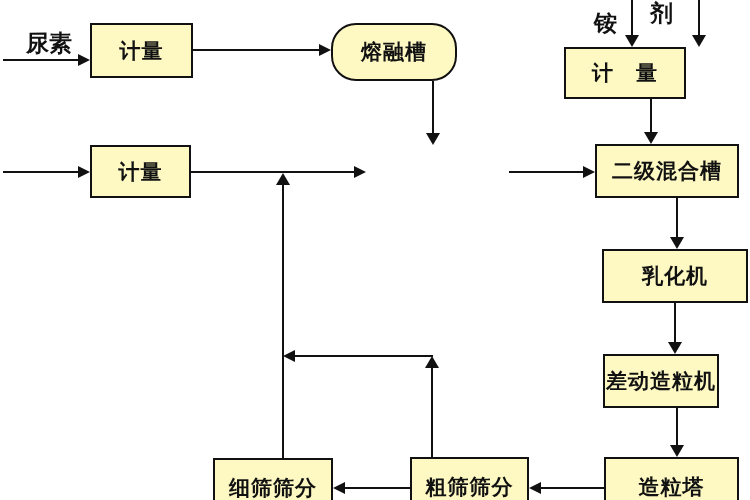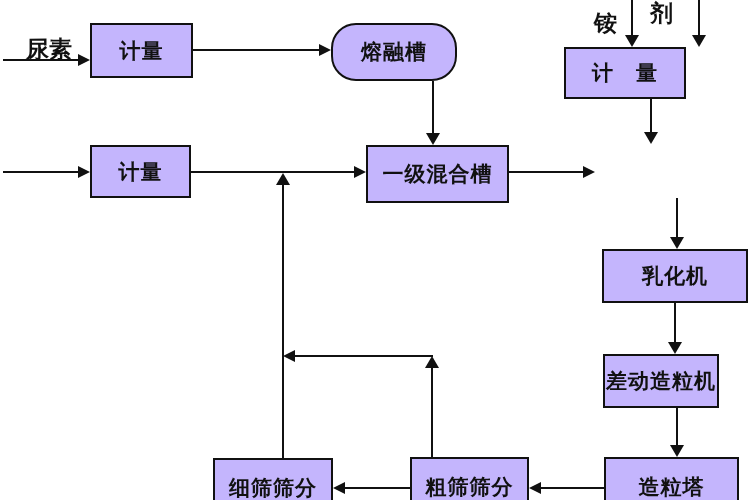--- a/index.html
+++ b/index.html
@@ -3,55 +3,55 @@
 <meta charset="utf-8">
 <style>
   html,body { margin:0; padding:0; background:#ffffff; }
   .canvas {
     position:relative; width:750px; height:500px; background:#ffffff;
     overflow:hidden; font-family:"Liberation Sans","DejaVu Sans",sans-serif;
     color:#111111;
   }
   .node {
     position:absolute; box-sizing:border-box; border:2px solid #111111;
-    background:#c4b5fd; display:flex; align-items:center; justify-content:center;
+    background:#fef9c3; display:flex; align-items:center; justify-content:center;
     font-size:21px; font-weight:600; letter-spacing:1px; white-space:nowrap;
   }
   .lbl { position:absolute; font-size:23px; font-weight:600; white-space:nowrap; }
   .hline { position:absolute; height:2px; background:#111111; }
   .vline { position:absolute; width:2px;  background:#111111; }
   .ar { position:absolute; width:0; height:0; }
   .ar.r { border-left:12px solid #111111; border-top:6px solid transparent; border-bottom:6px solid transparent; }
   .ar.l { border-right:12px solid #111111; border-top:6px solid transparent; border-bottom:6px solid transparent; }
   .ar.d { border-top:12px solid #111111; border-left:7px solid transparent; border-right:7px solid transparent; }
   .ar.u { border-bottom:12px solid #111111; border-left:7px solid transparent; border-right:7px solid transparent; }
 </style>
 </head>
 <body>
 
 <div class="canvas">
 
-  <div class="lbl" style="left:26px; top:34px;">尿素</div>
+  <div class="lbl" style="left:26px; top:28px;">尿素</div>
   <div class="lbl" style="left:594px;top:8px;">铵</div>
   <div class="lbl" style="left:650px;top:-2px;">剂</div>
 
   <div class="node" style="left:90px;  top:23px;  width:103px; height:55px;">
       <span>计量</span>
     </div>
   <div class="node" style="left:331px; top:23px;  width:126px; height:58px;border-radius:25px;">
       <span>熔融槽</span>
     </div>
   <div class="node" style="left:564px; top:47px;  width:122px; height:52px;">
       <span>计　量</span>
     </div>
   <div class="node" style="left:90px;  top:145px; width:101px; height:53px;">
       <span>计量</span>
     </div>
-  <div class="node" style="left:366px; top:145px; width:143px; height:58px;">
-      <span>一级混合槽</span>
+  <div class="node" style="left:595px; top:144px; width:144px; height:54px;">
+      <span>二级混合槽</span>
     </div>
   <div class="node" style="left:602px; top:249px; width:146px; height:54px;">
       <span>乳化机</span>
     </div>
   <div class="node" style="left:603px; top:354px; width:116px; height:54px;">
       <span>差动造粒机</span>
     </div>
   <div class="node" style="left:604px; top:457px; width:135px; height:60px;">
       <span>造粒塔</span>
     </div>

